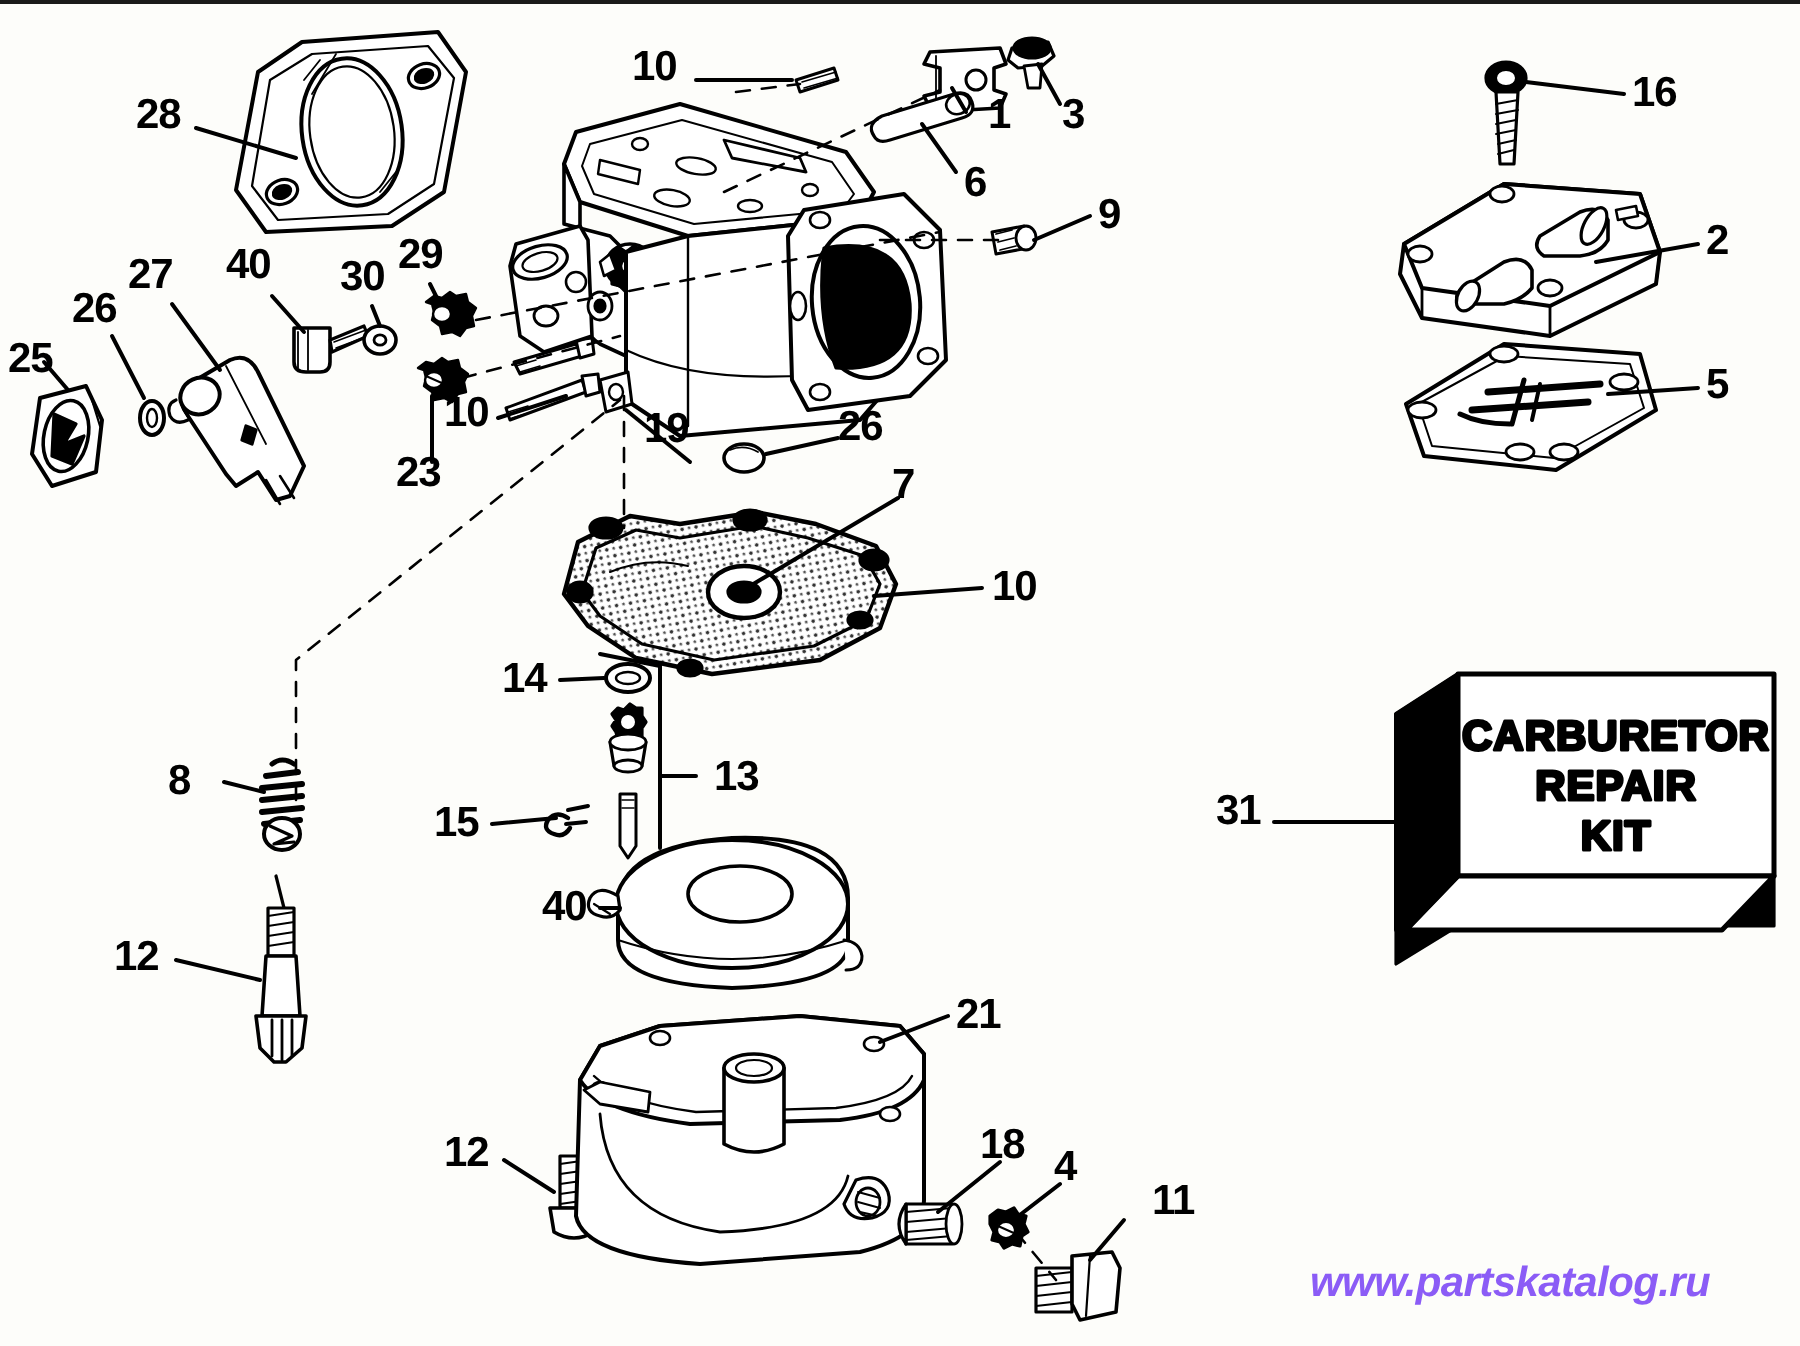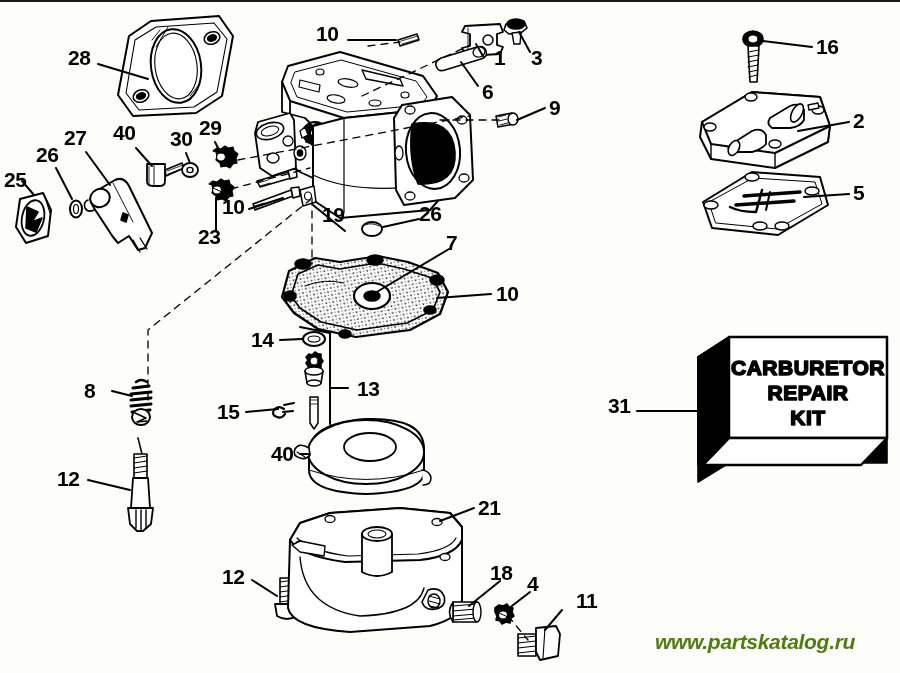--- a/index.html
+++ b/index.html
@@ -49,21 +49,21 @@
     letter-spacing: 0.5px;
   }
   #watermark {
     position: absolute;
     left: 655px;
     top: 630px;
     font-family: "Liberation Sans", sans-serif;
     font-style: italic;
     font-weight: bold;
     font-size: 21px;
-    color: #4d7c0f;
+    color: #8b5cf6;
     white-space: nowrap;
     letter-spacing: -0.3px;
   }
 </style>
 </head>
 <body>
 
 <div id="page">
 
   <div id="topline"></div>

